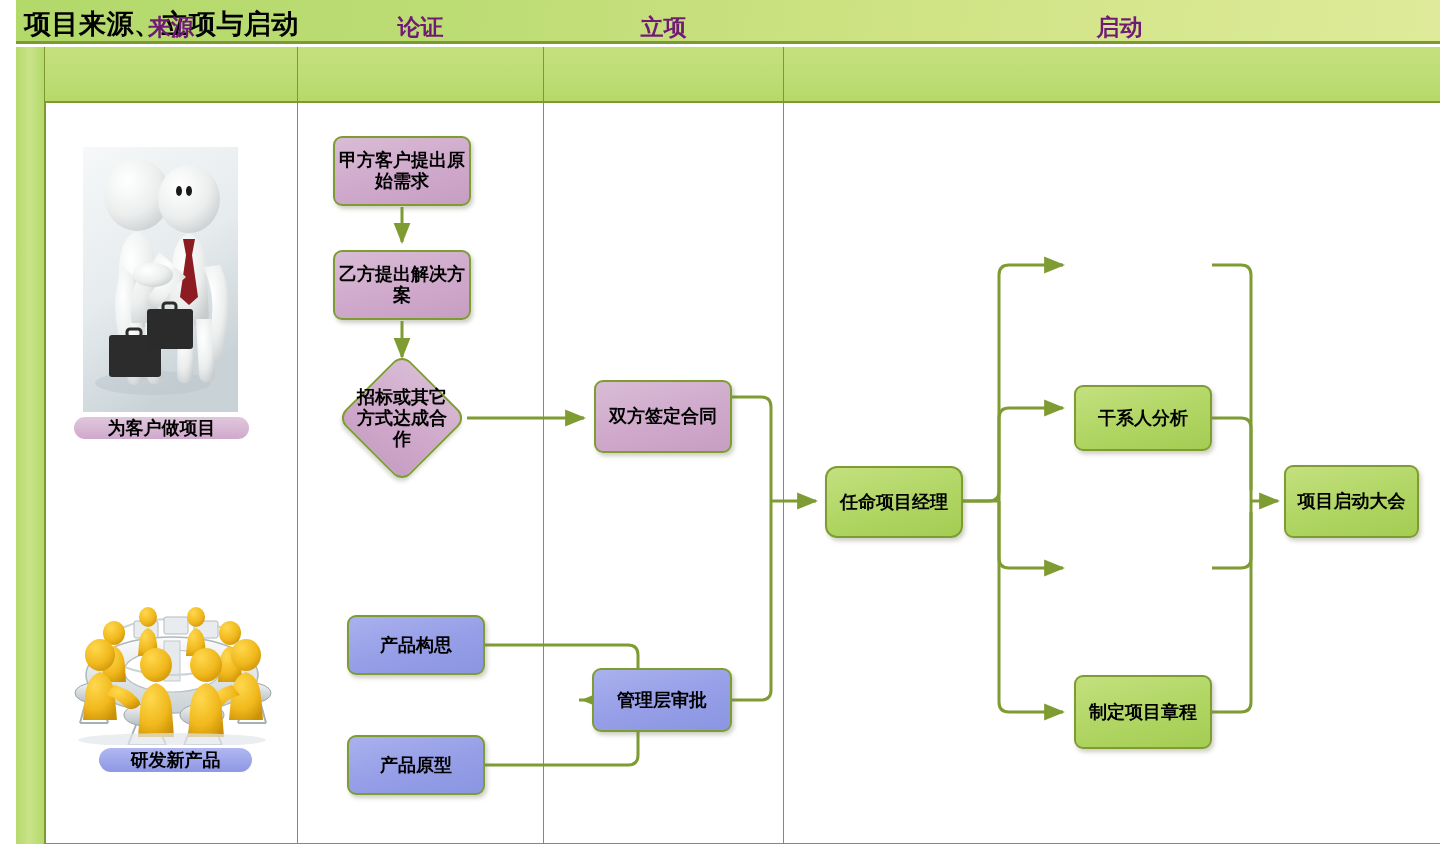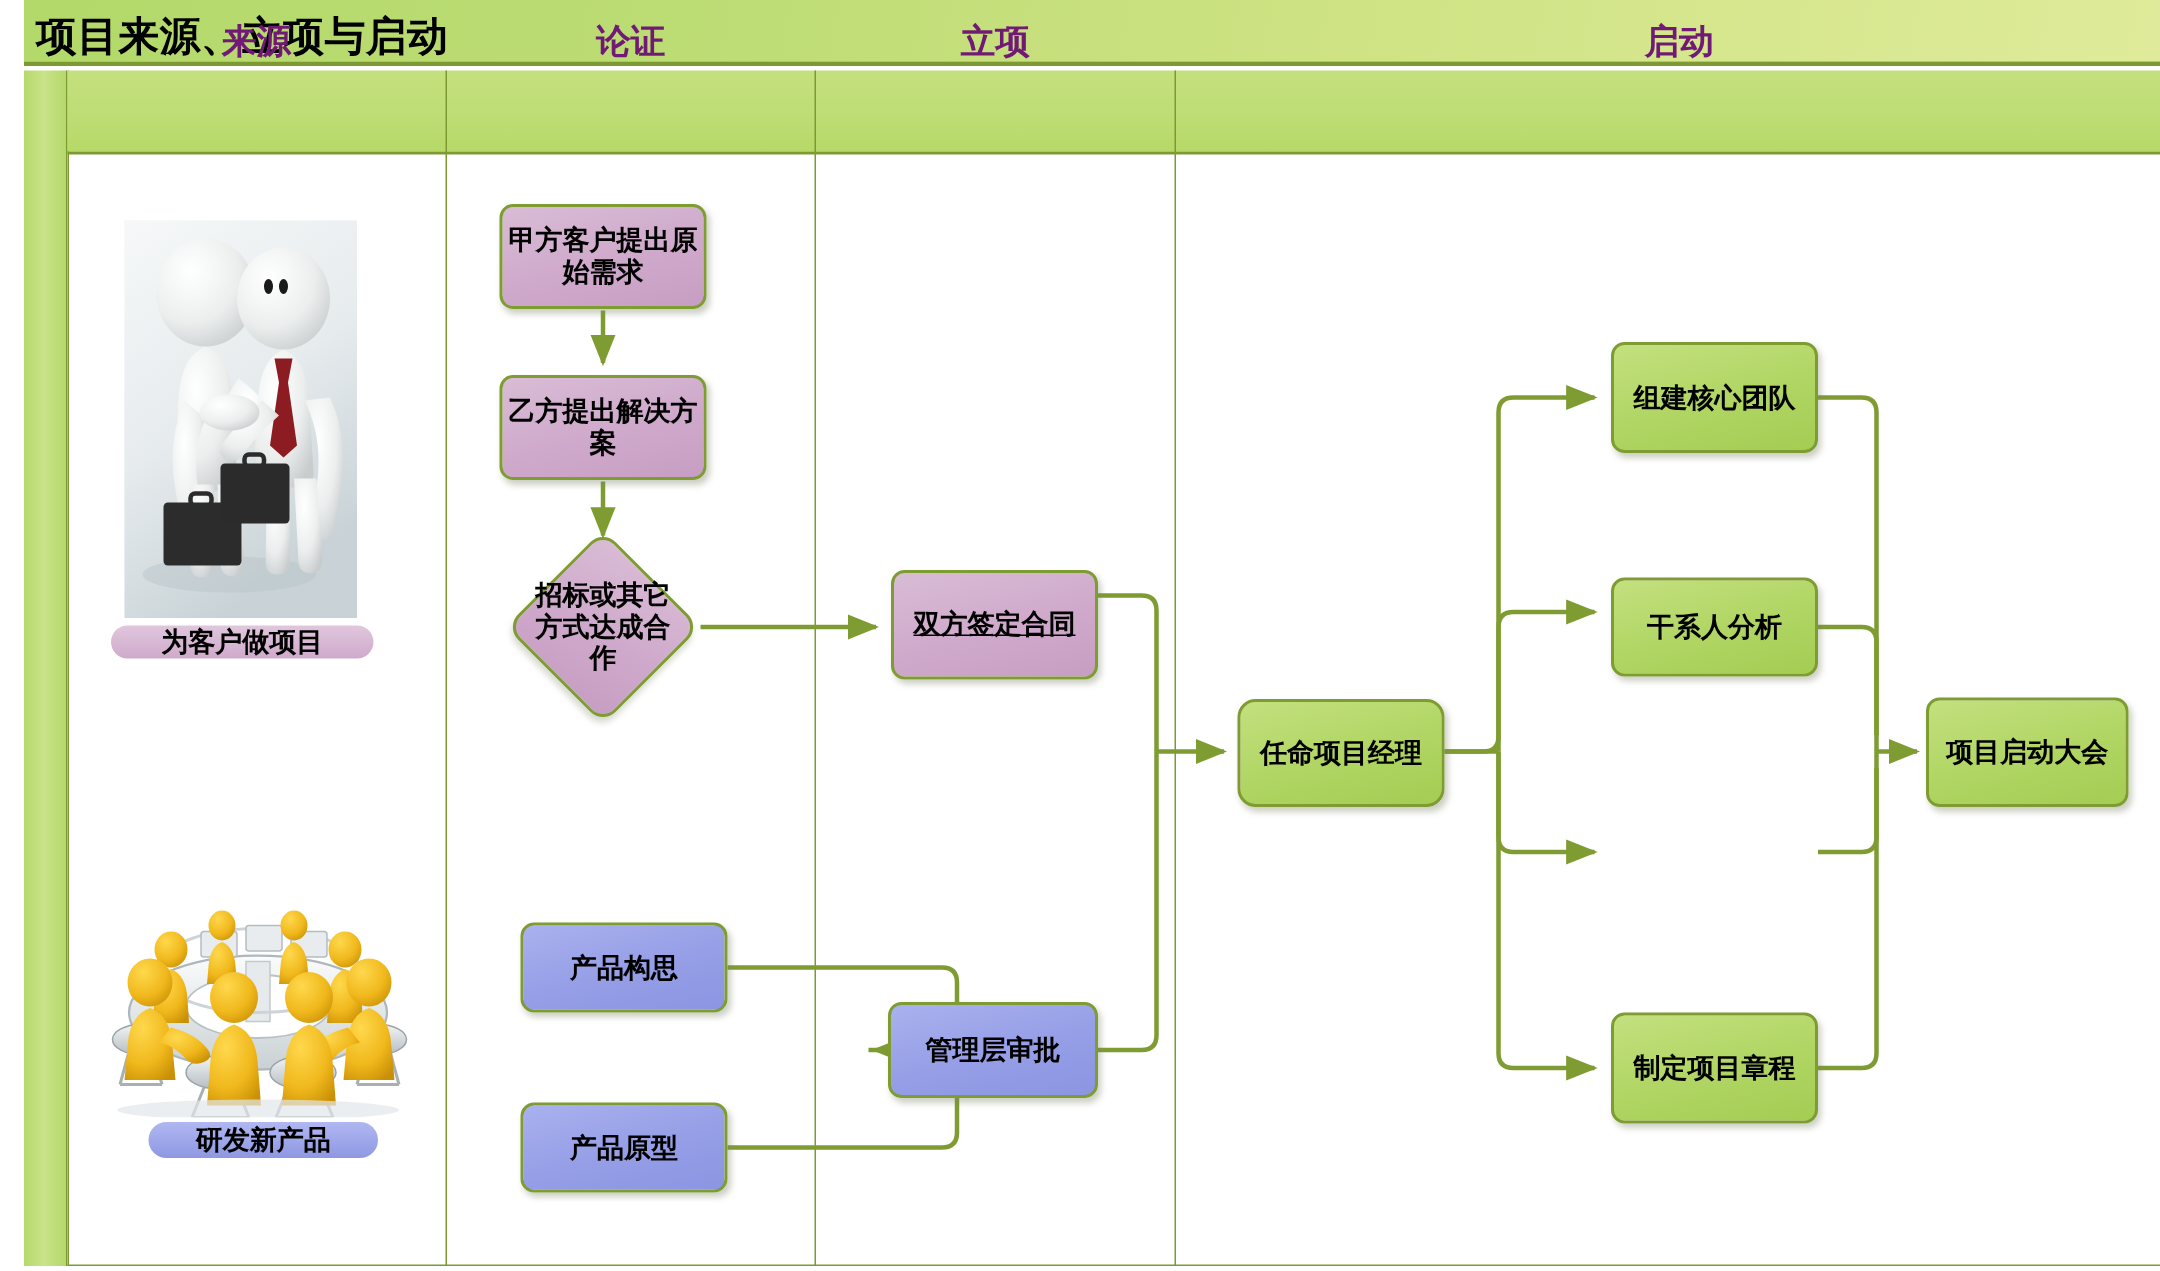--- a/index.html
+++ b/index.html
@@ -277,31 +277,30 @@
 
   <div class="node n-purple" style="left:317px;top:136px;width:138px;height:70px;">甲方客户提出原始需求</div>
 
   <div class="node n-purple" style="left:317px;top:250px;width:138px;height:70px;">乙方提出解决方案</div>
 
   <div class="diamond-wrap" style="left:340px;top:372px;width:92px;height:92px;">
     <div class="diamond"></div>
     <div class="diamond-label">招标或其它方式达成合作</div>
   </div>
 
-  <div class="node n-purple" style="left:578px;top:380px;width:138px;height:73px;text-decoration:underline;">双方签定合同</div>
+  <div class="node n-purple" style="left:578px;top:380px;width:138px;height:73px;">双方签定合同</div>
 
   <div class="node n-blue" style="left:331px;top:615px;width:138px;height:60px;font-family:Liberation Serif, serif;">产品构思</div>
 
   <div class="node n-blue" style="left:331px;top:735px;width:138px;height:60px;">产品原型</div>
 
   <div class="node n-blue" style="left:576px;top:668px;width:140px;height:64px;">管理层审批</div>
 
   <div class="node n-green" style="left:809px;top:466px;width:138px;height:72px;border-radius:12px;">任命项目经理</div>
 
-  <div class="node n-green" style="left:1058px;top:228px;width:138px;height:74px;">组建核心团队</div>
 
   <div class="node n-green" style="left:1058px;top:385px;width:138px;height:66px;">干系人分析</div>
 
 
   <div class="node n-green" style="left:1058px;top:675px;width:138px;height:74px;">制定项目章程</div>
 
   <div class="node n-green" style="left:1268px;top:465px;width:135px;height:73px;">项目启动大会</div>
 
 </div>
 

